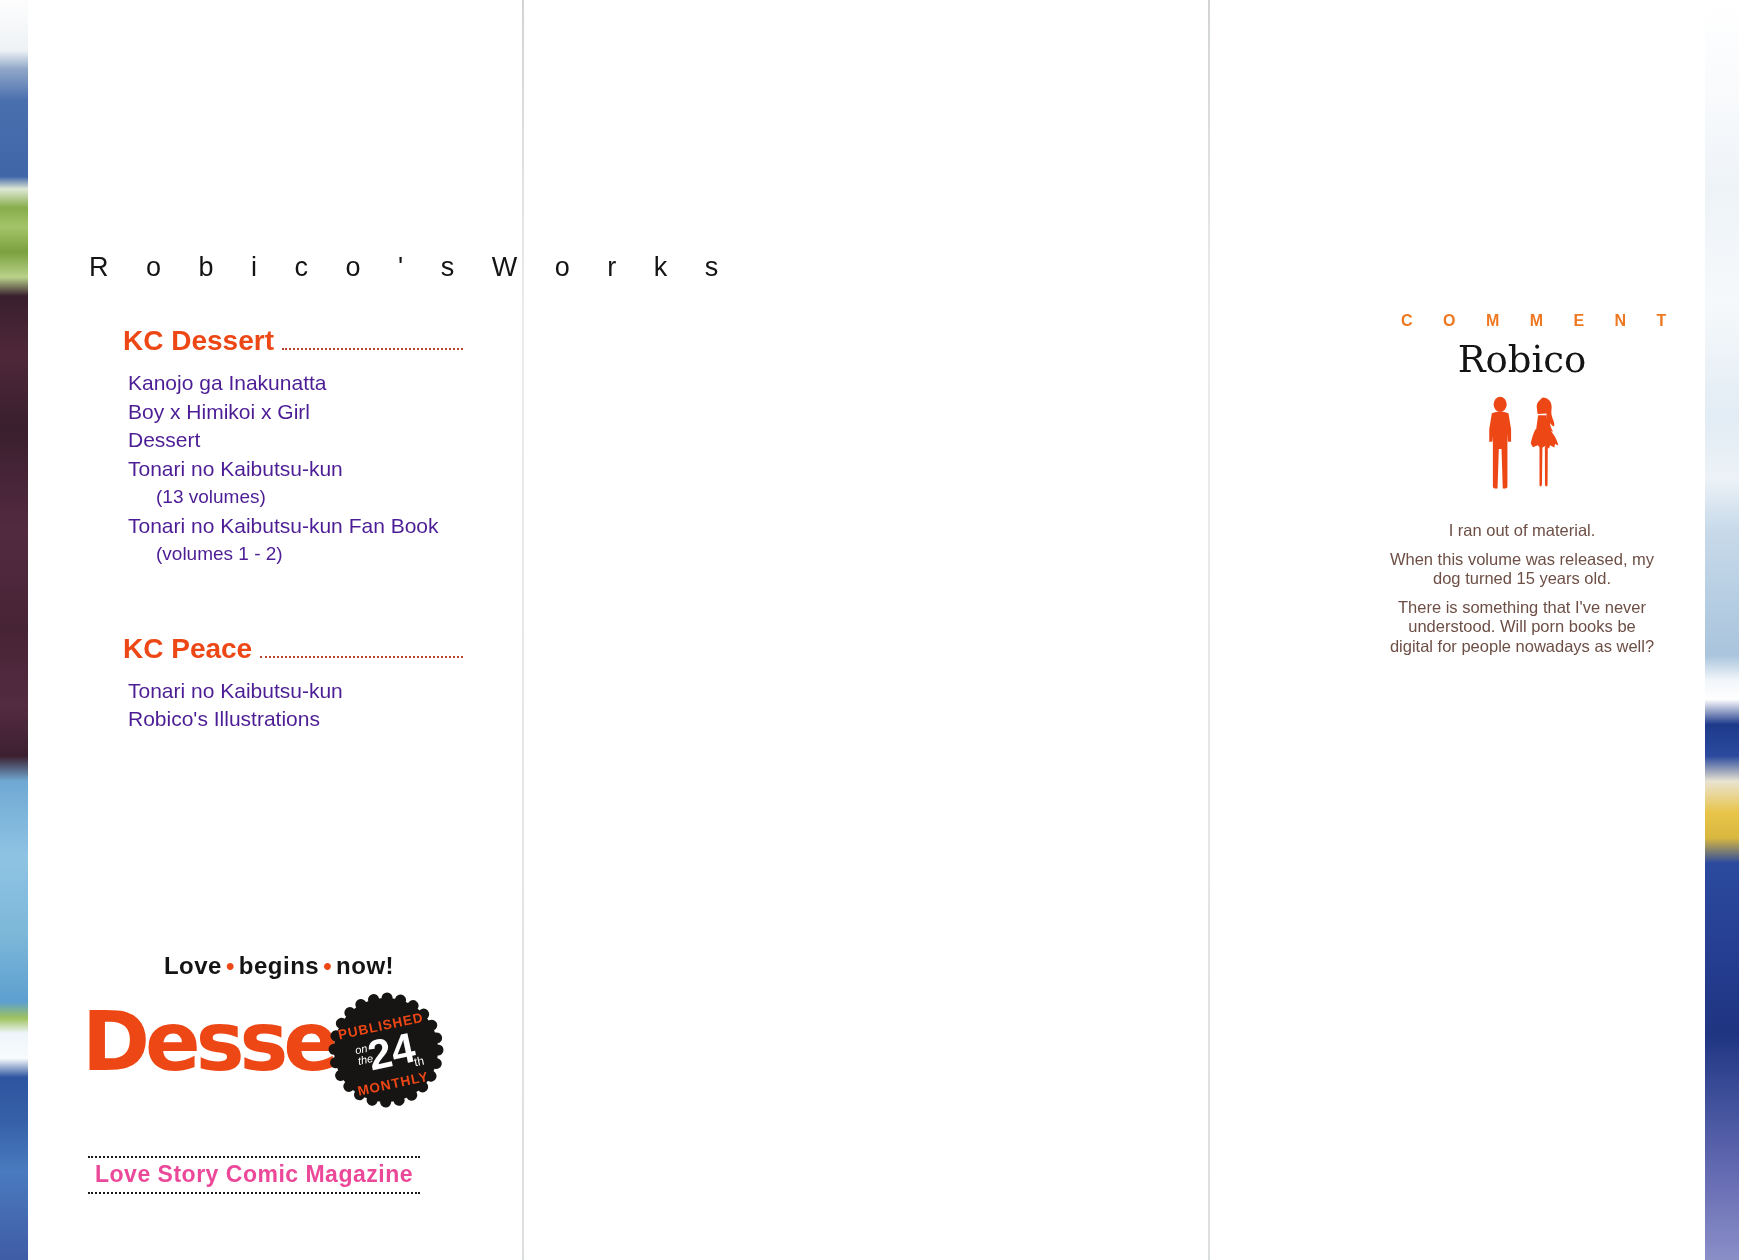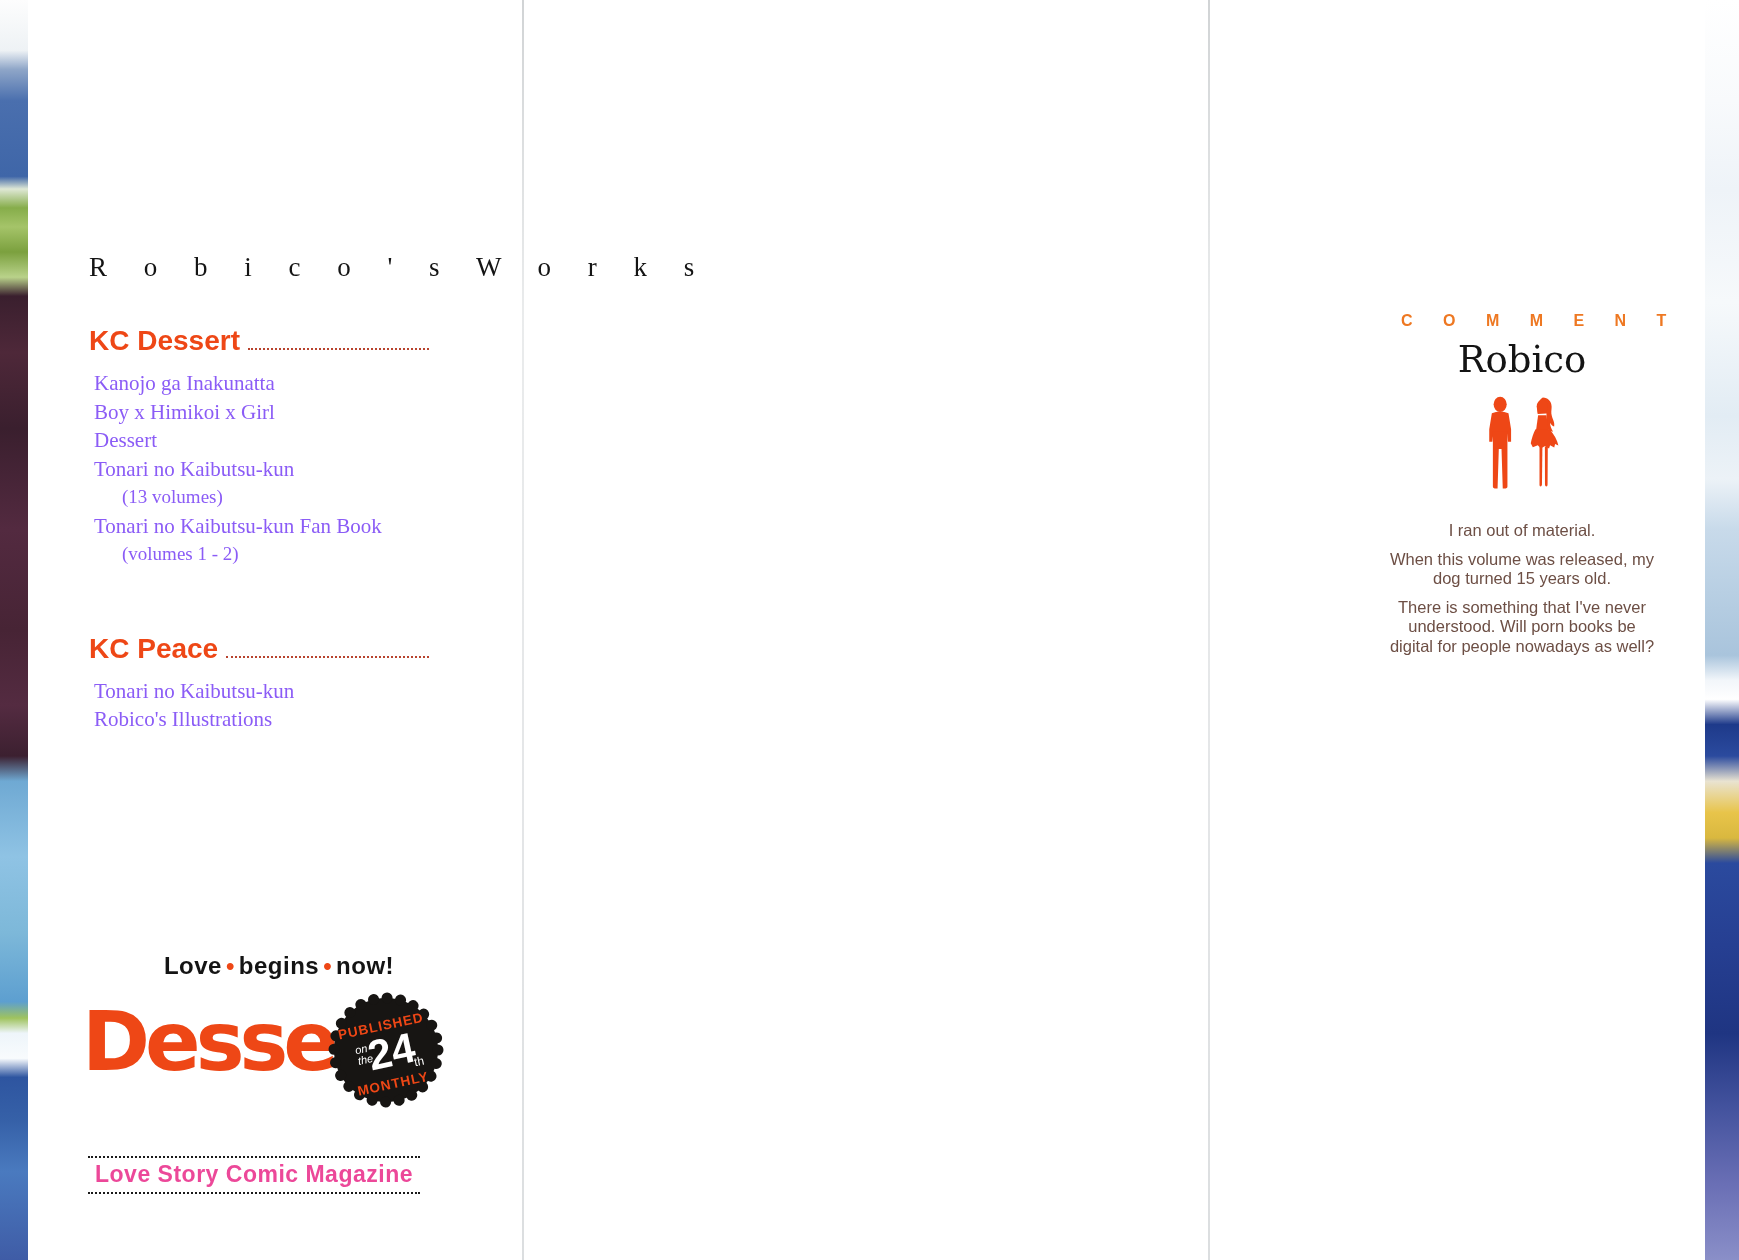--- a/index.html
+++ b/index.html
@@ -42,37 +42,37 @@
   
   .crease { position: absolute; top: 0; width: 2px; height: 100%;
     background: linear-gradient(to bottom, #c9ccce, #e6e8e9 25%, #dfe1e3 65%, #d5d8da);
     opacity: .85; }
   .crease-1 { left: 522px; }
   .crease-2 { left: 1208px; }
 
   
   .left-panel { position: absolute; left: 89px; top: 252px; width: 352px; }
   .works-title {
-    font-family: Liberation Serif, serif;
+    font-family: Liberation Sans, sans-serif;
     font-size: 27px; font-weight: 400; letter-spacing: 15px;
     color: #141414; white-space: nowrap;
   }
-  .works-section { margin-top: 42px; }
+  .works-section { margin-top: 42px; margin-left: 34px; }
   .works-section.second { margin-top: 64px; }
   .section-header-row { display: flex; align-items: baseline; width: 340px; }
   .section-header {
     font-size: 28px; font-weight: 700; color: #ee4716;
     letter-spacing: 0; white-space: nowrap;
   }
   .dotted-leader {
     flex: 1; margin-left: 8px; height: 14px;
     border-bottom: 2px dotted #b8432e;
   }
   .works-list { margin-top: 12px; padding-left: 5px; }
-  .work-item { font-size: 21px; line-height: 28.5px; color: #8b5cf6; font-family: Liberation Serif, serif; }
+  .work-item { font-size: 21px; line-height: 28.5px; color: #4c1d95; }
   .work-item.indent { padding-left: 28px; font-size: 19px; }
 
   
   .magazine { position: absolute; left: 80px; top: 952px; width: 360px; }
   .tagline { text-align: center; font-size: 24px; font-weight: 700;
     color: #141414; letter-spacing: .5px; padding-left: 38px; white-space: nowrap; }
   .tagline .dot { color: #ee4716; font-size: 24px; padding: 0 4px; }
   .logo-row { position: relative; height: 118px; margin-top: 14px; }
   .dessert-logo {
     position: absolute; left: 2px; top: 0;

